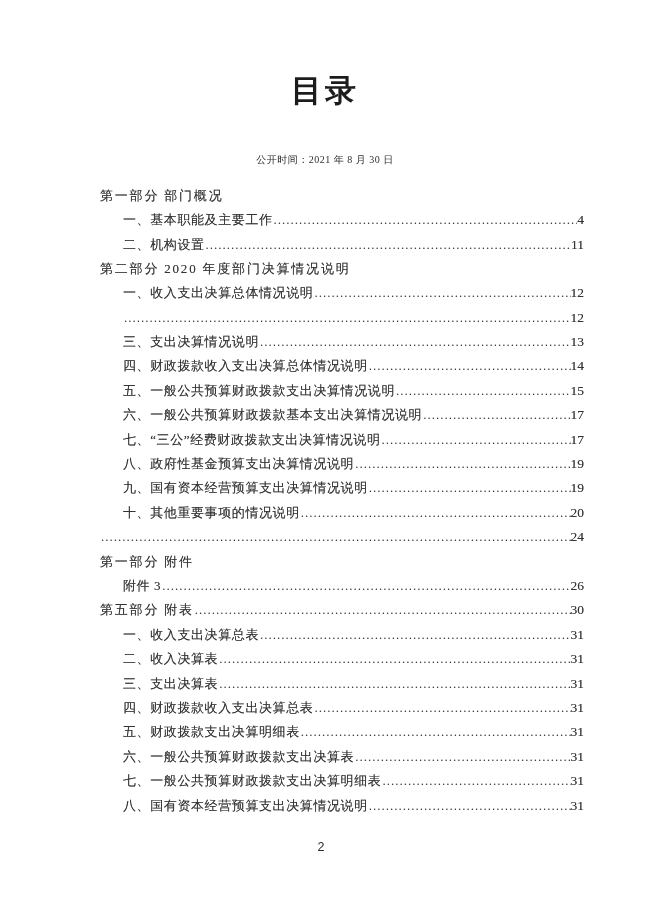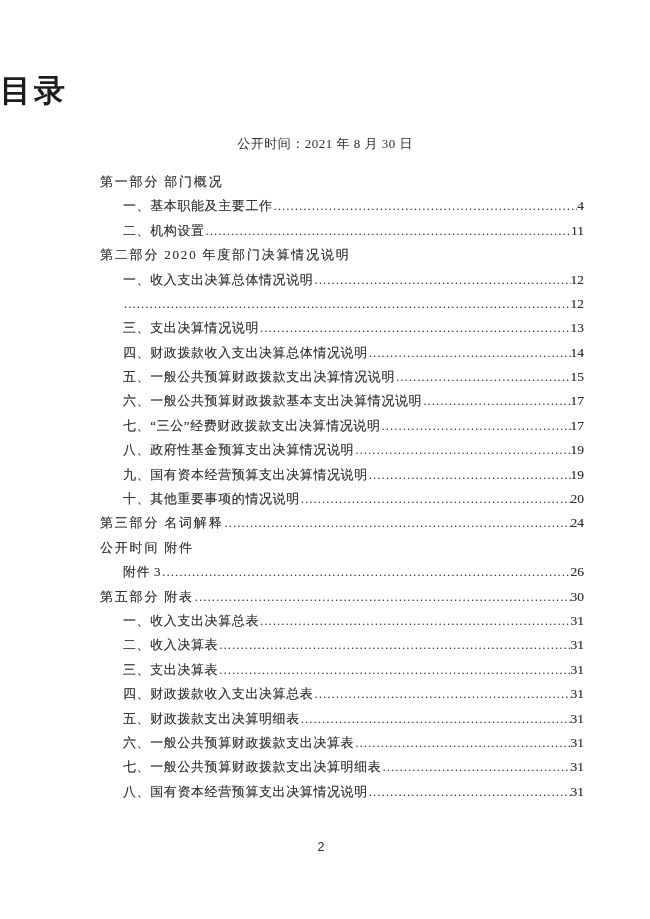--- a/index.html
+++ b/index.html
@@ -11,31 +11,32 @@
     position: relative;
     width: 650px;
     height: 919px;
     background: #ffffff;
     overflow: hidden;
     font-family: "Liberation Serif", "DejaVu Serif", serif;
     color: #333333;
   }
   .title {
     margin: 72px 0 0 0;
+    text-align: center;
     font-family: "Liberation Sans", "DejaVu Sans", sans-serif;
     font-weight: bold;
     font-size: 31px;
     letter-spacing: 3px;
     color: #1c1c1c;
     line-height: 1.25;
   }
   .pubdate {
-    margin-top: 24px;
+    margin-top: 42px;
     text-align: center;
-    font-size: 13px;
+    font-size: 10px;
     letter-spacing: 0.5px;
     color: #2e2e2e;
     line-height: 1.4;
   }
   .toc {
     margin: 17px auto 0 auto;
     padding-left: 100px;
     padding-right: 66px;
   }
   .toc-row {
@@ -155,26 +156,25 @@
         <span class="label">九、国有资本经营预算支出决算情况说明</span>
         <span class="leader">....................................................................................................................................................................................................................................................................</span>
         <span class="pagenum">19</span>
       </div>
       <div class="toc-row level2">
         <span class="label">十、其他重要事项的情况说明</span>
         <span class="leader">....................................................................................................................................................................................................................................................................</span>
         <span class="pagenum">20</span>
       </div>
       <div class="toc-row level1">
-        <span class="label">第三部分 名词解释</span>
         <span class="leader">....................................................................................................................................................................................................................................................................</span>
         <span class="pagenum">24</span>
       </div>
       <div class="toc-row level1">
-        <span class="label">公开时间 附件</span>
+        <span class="label">第一部分 附件</span>
       </div>
       <div class="toc-row level2">
         <span class="label">附件 3</span>
         <span class="leader">....................................................................................................................................................................................................................................................................</span>
         <span class="pagenum">26</span>
       </div>
       <div class="toc-row level1">
         <span class="label">第五部分 附表</span>
         <span class="leader">....................................................................................................................................................................................................................................................................</span>
         <span class="pagenum">30</span>

